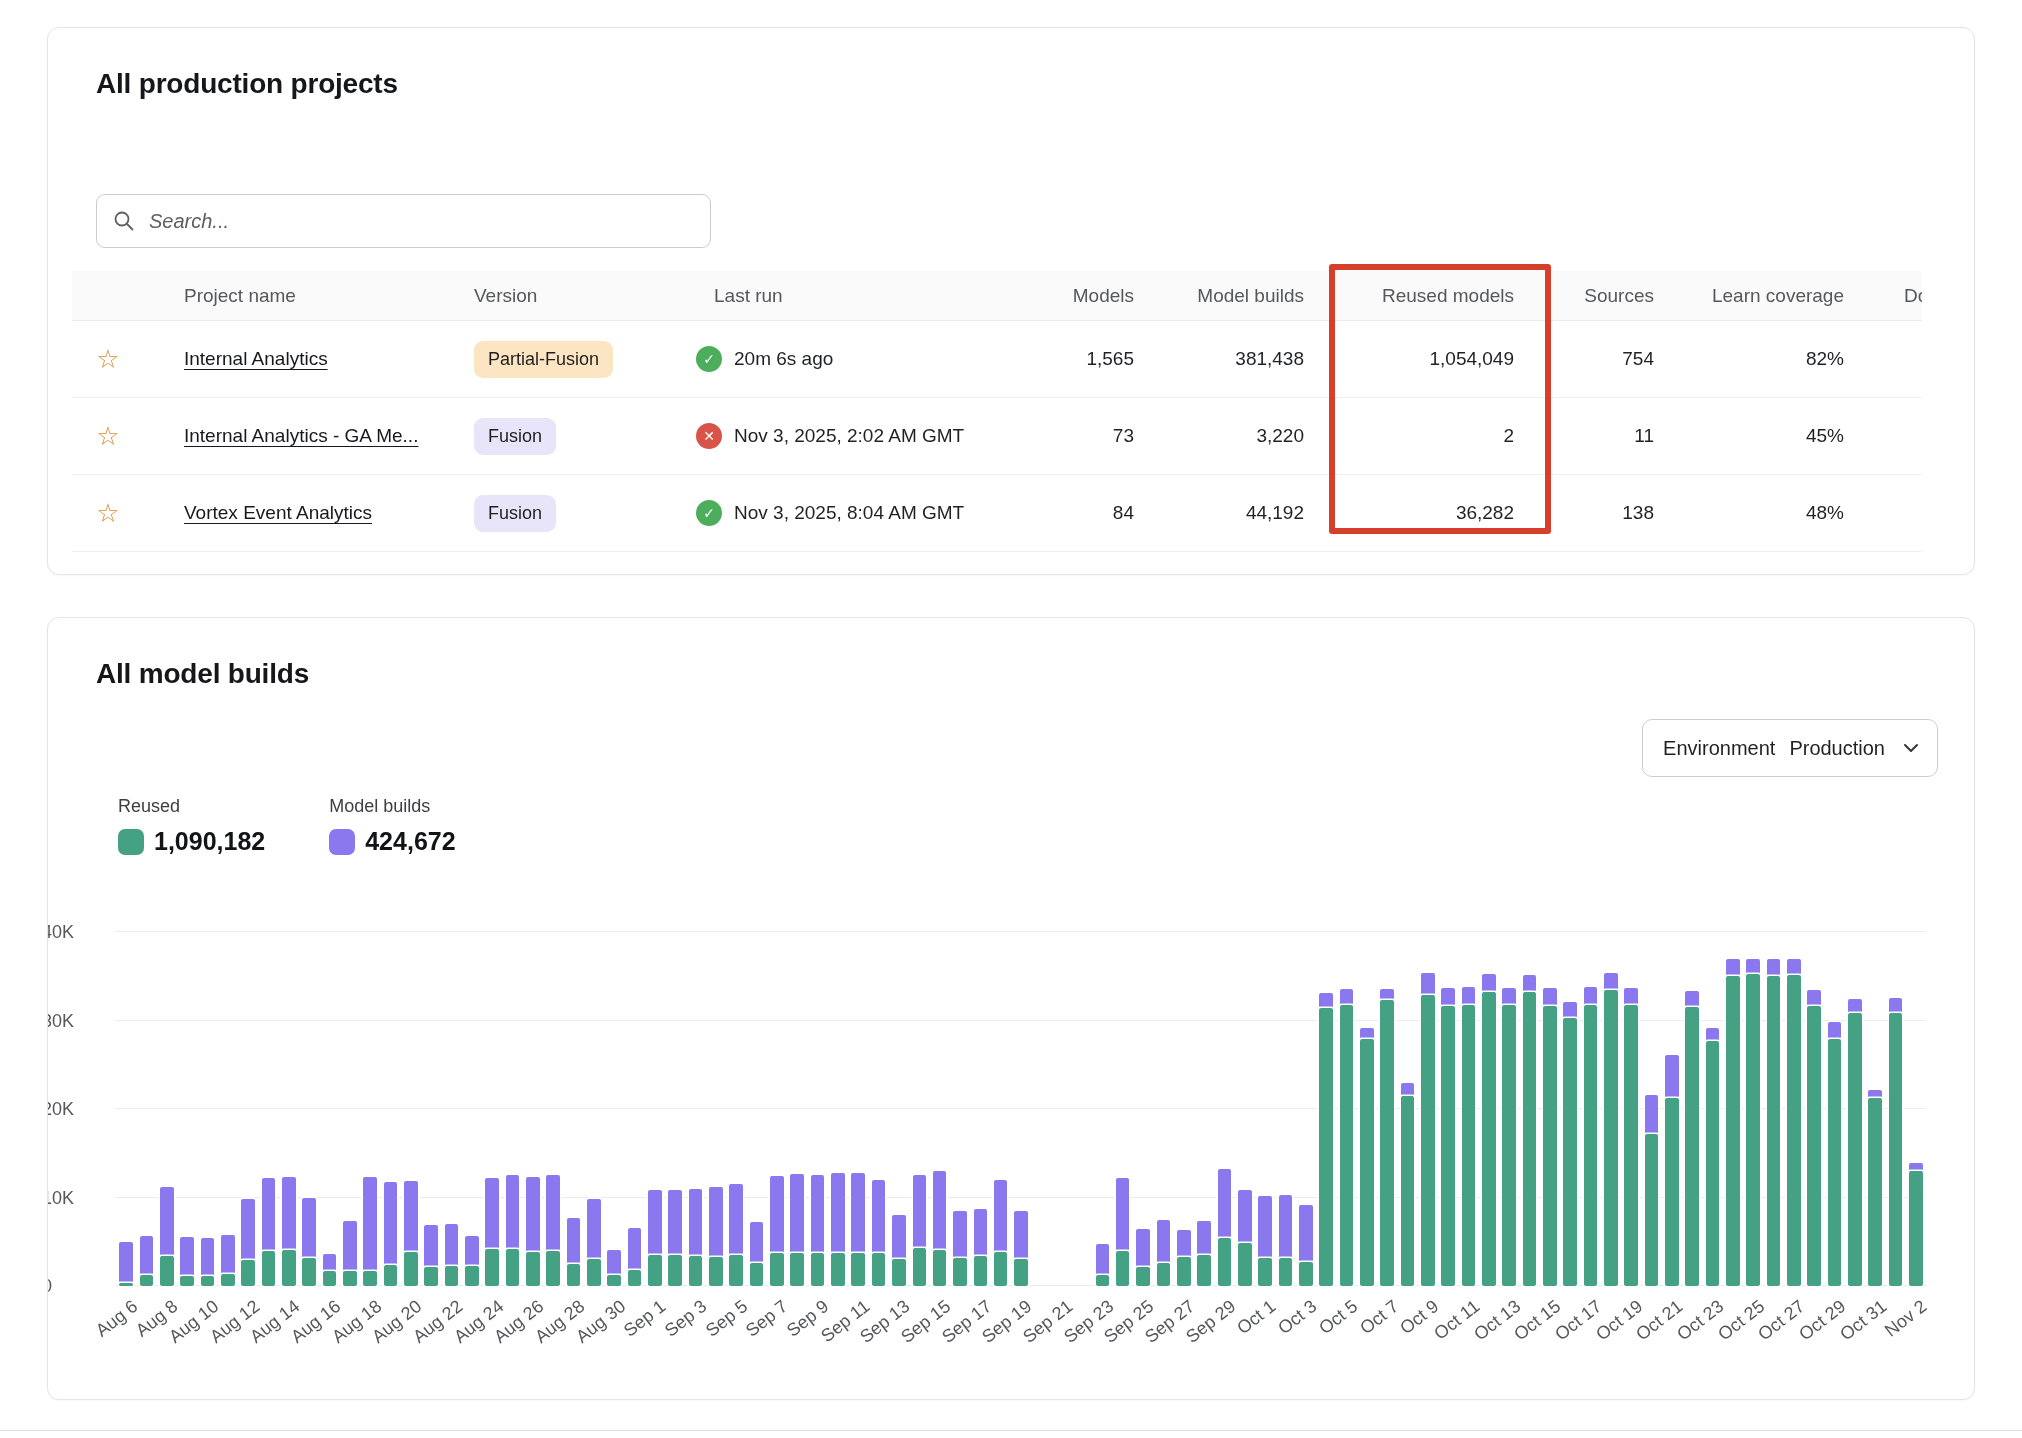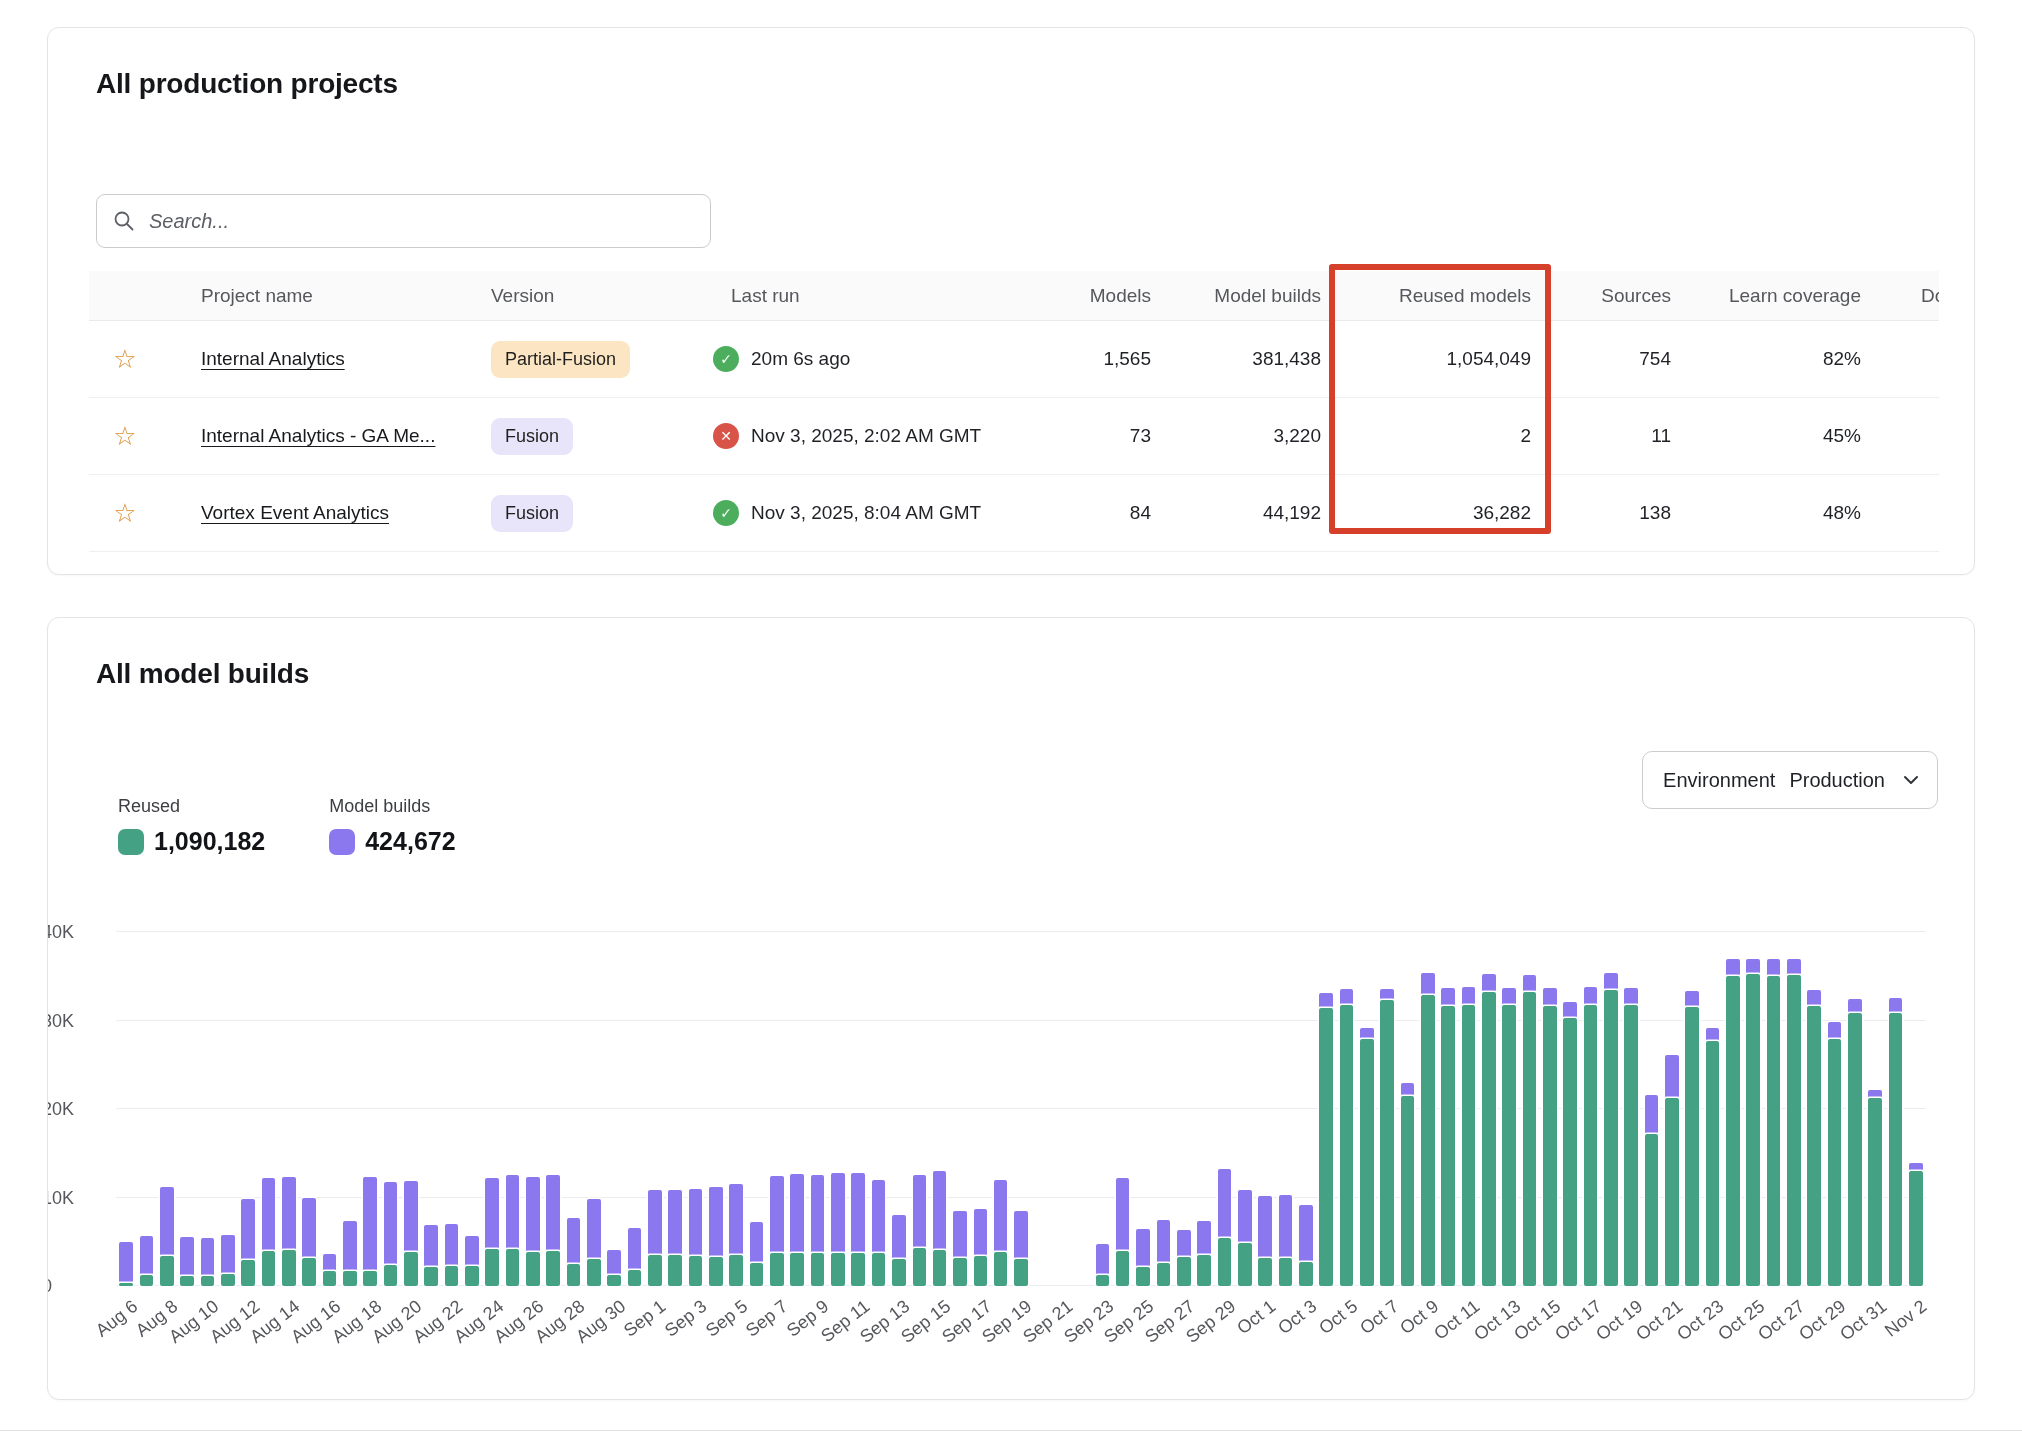--- a/index.html
+++ b/index.html
@@ -9,41 +9,41 @@
   #card-projects{left:47px;top:27px;width:1928px;height:548px;overflow:hidden;}
   #card-builds{left:47px;top:617px;width:1928px;height:783px;overflow:hidden;}
   h1.cardtitle{margin:0;padding:40px 0 0 48px;font-size:28px;font-weight:700;color:#15171a;letter-spacing:-.2px;}
   p.cardsub{margin:12px 0 0 0;padding:0 420px 0 48px;font-size:19px;color:#4a4d52;line-height:1.35;}
   
   .search{position:absolute;left:48px;top:166px;width:615px;height:54px;border:1px solid #c9cbcf;border-radius:9px;display:flex;align-items:center;box-sizing:border-box;background:#fff;}
   .search svg{margin:0 12px 0 16px;flex:0 0 auto;}
   .search input{border:0;outline:0;flex:1;font-size:20px;font-family:inherit;color:#1f2126;background:transparent;font-style:italic;}
   .search input::placeholder{color:#5c5f64;}
   
-  .tablewrap{position:absolute;left:41px;top:243px;width:1850px;overflow:hidden;}
+  .tablewrap{position:absolute;left:24px;top:243px;width:1850px;overflow:hidden;}
   .thead,.trow{display:grid;grid-template-columns:72px 290px 240px 360px 120px 170px 210px 140px 190px 170px;align-items:center;width:1962px;box-sizing:border-box;}
   .thead{height:50px;background:#fafafa;color:#55575c;font-size:19px;border-bottom:1px solid #e9eaec;}
   .trow{height:77px;border-bottom:1px solid #eeeff1;font-size:19px;}
   .cell{white-space:nowrap;overflow:hidden;}
   .cell.l{text-align:left;padding-left:40px;}
   .cell.r{text-align:right;padding-right:20px;}
   .cell.star{text-align:center;}
   .starico{color:#dc8c30;font-size:26px;line-height:1;cursor:pointer;}
   a.pname{color:#17191c;text-decoration:underline;text-underline-offset:4px;text-decoration-thickness:1px;cursor:pointer;font-weight:400;}
   .badge{display:inline-block;padding:8px 14px;border-radius:9px;font-size:18px;color:#201f1e;}
   .badge.orange{background:#fbe5c2;}
   .badge.purple{background:#e8e5fb;}
   .run{display:flex;align-items:center;gap:12px;padding-left:22px;}
   .dot{display:inline-flex;align-items:center;justify-content:center;width:26px;height:26px;border-radius:50%;color:#fff;font-size:14px;flex:0 0 auto;}
   .dot.success{background:#4cae5d;}
   .dot.error{background:#d85348;}
   .redbox{position:absolute;left:1281px;top:236px;width:222px;height:270px;border:6px solid #d6402a;border-radius:3px;pointer-events:none;box-sizing:border-box;}
   
   .learnmore{color:#17191c;text-decoration:underline;text-underline-offset:4px;cursor:pointer;}
-  .envbtn{position:absolute;right:36px;top:101px;height:58px;padding:0 18px 0 20px;border:1px solid #cbcdd1;border-radius:10px;background:#fff;display:flex;align-items:center;gap:14px;font-size:20px;color:#1f2126;cursor:pointer;margin-top:32px;}
+  .envbtn{position:absolute;right:36px;top:101px;height:58px;padding:0 18px 0 20px;border:1px solid #cbcdd1;border-radius:10px;background:#fff;display:flex;align-items:center;gap:14px;font-size:20px;color:#1f2126;cursor:pointer;}
   .envbtn .chev{margin-left:4px;display:flex;}
   
   .legend{position:absolute;left:70px;top:178px;display:flex;gap:64px;}
   .legitem .leglabel{font-size:18px;color:#3c3e43;margin-bottom:10px;}
   .legitem .legrow{display:flex;align-items:center;gap:10px;}
   .legitem .sw{width:26px;height:26px;border-radius:7px;}
   .legitem .legval{font-size:25px;font-weight:700;color:#121417;}
   
   .plot{position:absolute;left:68px;top:314px;width:1810px;height:354px;}
   .gridline{position:absolute;left:0;right:0;height:1px;background:#ebecee;}

